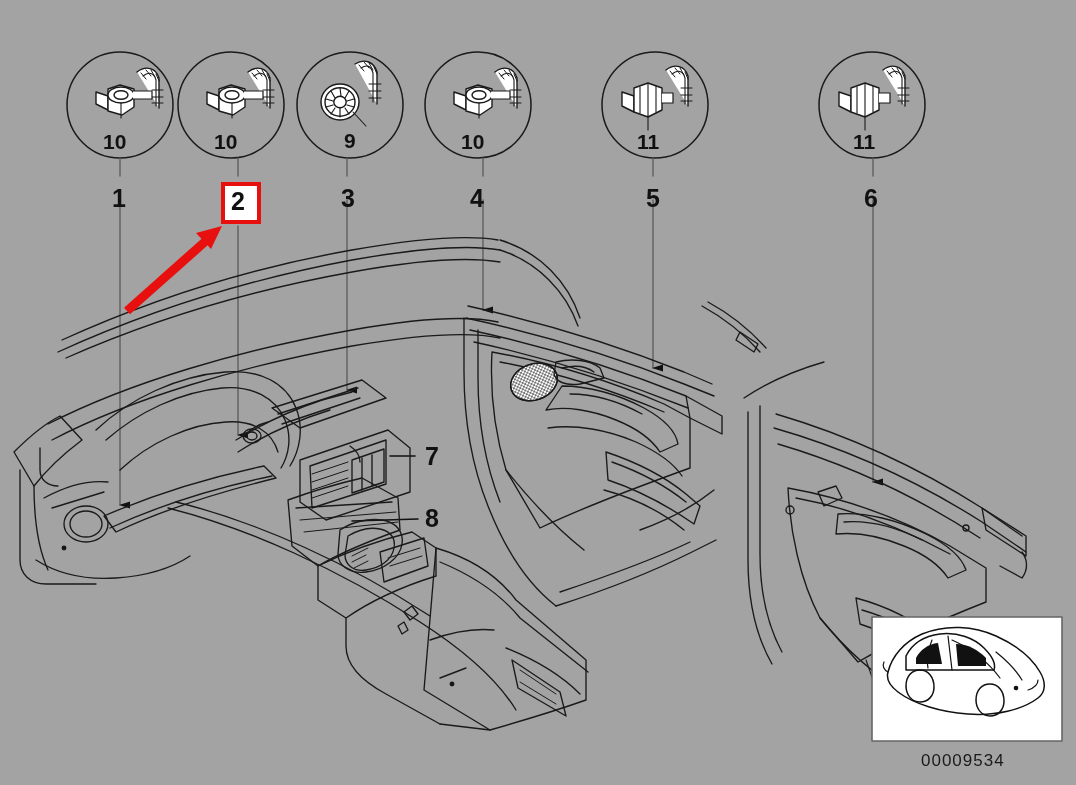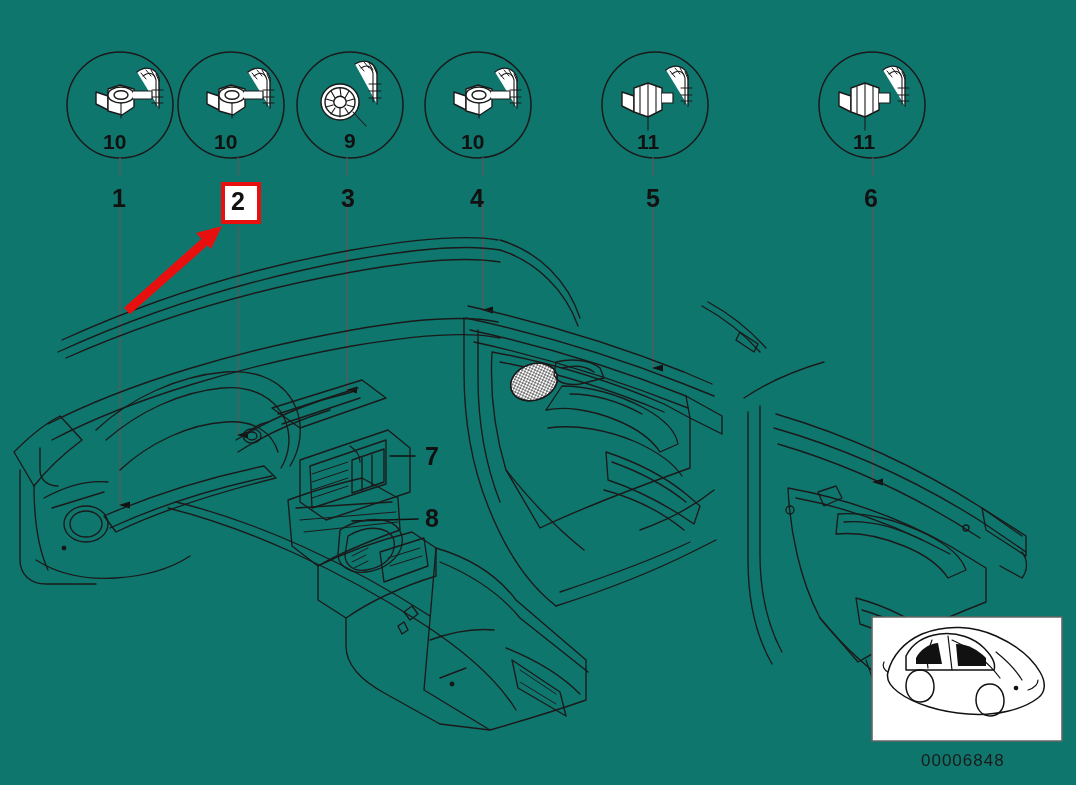--- a/index.html
+++ b/index.html
@@ -2,21 +2,21 @@
 <html><head>
 <meta charset="utf-8">
 <title>Parts Diagram</title>
 <style>
   html,body{margin:0;padding:0;background:#ffffff;}
   body{
     font-family:"Liberation Sans", sans-serif;
     width:1076px;height:785px;overflow:hidden;
     -webkit-font-smoothing:antialiased;
   }
-  #stage{position:relative;width:1076px;height:785px;background:#0f766e;}
+  #stage{position:relative;width:1076px;height:785px;background:#a3a3a3;}
   #stage svg{position:absolute;left:0;top:0;}
   .lbl{
     position:absolute;
     font-family:"Liberation Sans", sans-serif;
     font-weight:bold;
     color:#111111;
     line-height:1;
     white-space:nowrap;
     user-select:none;
   }
@@ -373,21 +373,21 @@
   <div class="lbl part-num" style="left:470px;top:186px;">4</div>
   <div class="lbl part-num" style="left:646px;top:186px;">5</div>
   <div class="lbl part-num" style="left:864px;top:186px;">6</div>
 
   <div class="hl-box" style="left:221px;top:182px;width:40px;height:42px;"></div>
   <div class="hl-num" style="left:231px;top:187px;">2</div>
 
   <div class="lbl part-num" style="left:425px;top:444px;">7</div>
   <div class="lbl part-num" style="left:425px;top:506px;">8</div>
 
-  <div class="lbl inset-id" style="left:921px;top:752px;">00006848</div>
+  <div class="lbl inset-id" style="left:921px;top:752px;">00009534</div>
 
   <svg width="1076" height="785" viewBox="0 0 1076 785" style="pointer-events:none;">
     <g>
       <line x1="127" y1="311" x2="208" y2="239" stroke="#e8100f" stroke-width="9" stroke-linecap="butt"></line>
       <path d="M222,226 L196,233 L211,249 Z" fill="#e8100f"></path>
     </g>
   </svg>
 
 </div>
 

